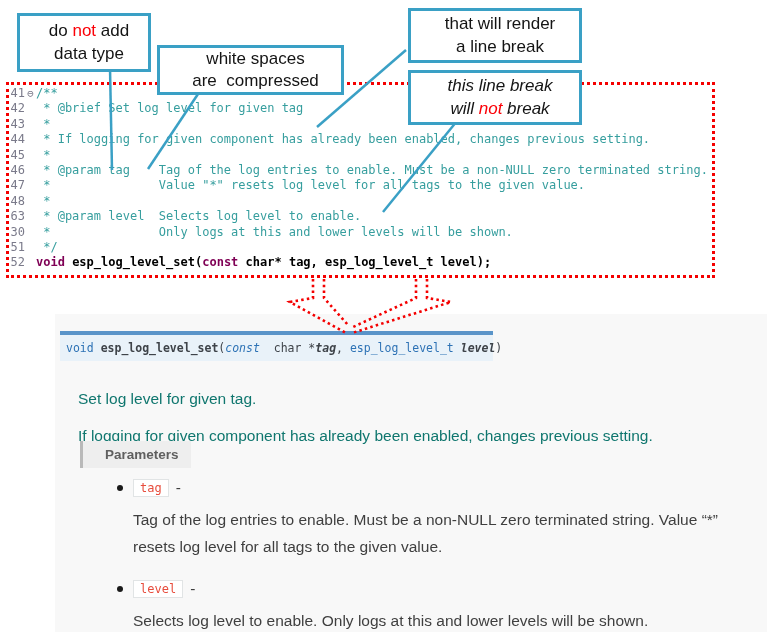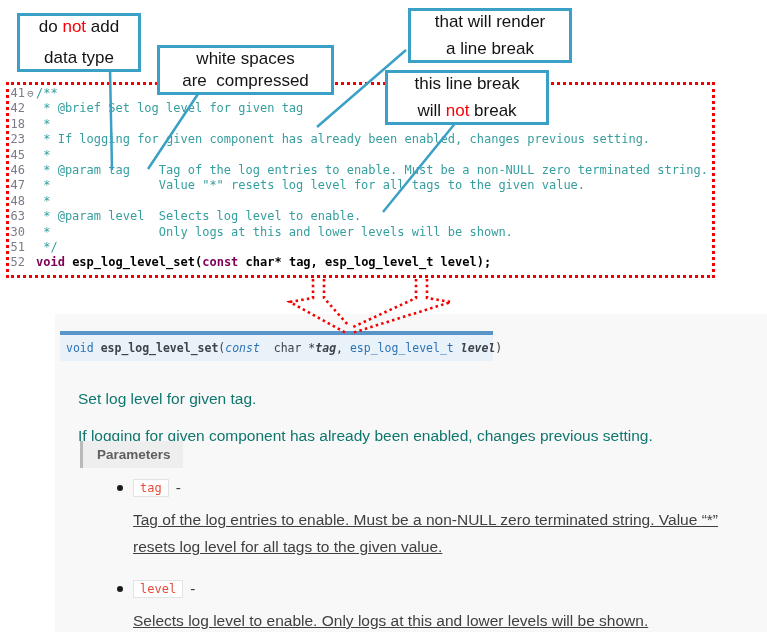--- a/index.html
+++ b/index.html
@@ -15,71 +15,71 @@
   .gut{width:17px;text-align:right;color:#7a7a8a;flex:none;}
   .fold{width:11px;text-align:center;color:#7a7a8a;font-size:11px;flex:none;}
   .code{white-space:pre;}
   .comment{color:#369e9e;}
   .decl{color:#000;font-weight:bold;}
   .decl .kw{color:#7f0055;font-weight:bold;}
   .decl .fn{color:#000;font-weight:bold;}
 
   
   .callout{position:absolute;background:#fff;border:3px solid #3aa0c5;
-           display:flex;flex-direction:column;justify-content:space-between;align-items:center;
+           display:flex;flex-direction:column;justify-content:center;align-items:center;
            text-align:center;font-size:17px;line-height:1.32;color:#141414;
-           z-index:6;white-space:pre;}
+           z-index:6;white-space:pre;padding-left:10px;}
   .callout .red{color:#fb0007;}
   .co1{left:17px;top:13px;width:118px;height:53px;}
   .co2{left:157px;top:45px;width:171px;height:44px;}
   .co3{left:408px;top:8px;width:158px;height:49px;}
-  .co4{left:385px;top:70px;width:158px;height:49px;}
+  .co4{left:408px;top:70px;width:158px;height:49px;font-style:italic;}
 
   
   .overlay{position:absolute;left:0;top:0;z-index:4;pointer-events:none;}
 
   
   .doc-panel{position:absolute;left:55px;top:314px;width:712px;height:318px;
              background:#f8f8f8;z-index:1;}
   .doc-sig{position:absolute;left:60px;top:331px;width:427px;height:26px;
            border-top:4px solid #5994c9;background:#e9f2f9;
            font-family:"DejaVu Sans Mono",monospace;font-size:11.5px;line-height:26px;
            padding-left:6px;white-space:pre;color:#3e4349;z-index:2;}
   .sig-kw{color:#2d72b5;}
   .sig-kwi{color:#2d72b5;font-style:italic;}
   .sig-name{font-weight:bold;color:#3e4349;}
   .sig-param{font-weight:bold;font-style:italic;color:#3e4349;}
   .doc-p{position:absolute;left:78px;width:660px;font-size:15.5px;color:#0f766e;z-index:2;}
   .p-brief{top:374px;}
   .p-detail{top:411px;}
   .params-chip{position:absolute;left:80px;top:441px;background:#eeeeee;
-               border-left:3px solid #b9b9b9;padding:6px 12px 6px 14px;
+               border-left:3px solid #b9b9b9;padding:6px 12px 6px 22px;
                font-size:13.5px;font-weight:bold;color:#5f5f5f;z-index:2;}
   .param-list{position:absolute;left:117px;top:476px;width:640px;list-style:none;
               margin:0;padding:0;z-index:2;}
   .param-item{position:relative;margin:0 0 17px 0;}
   .dot{position:absolute;left:0;top:9px;width:6px;height:6px;border-radius:50%;
        background:#1a1a1a;}
   .p-head{margin-left:16px;height:24px;display:flex;align-items:center;}
   .chip{font-family:"DejaVu Sans Mono",monospace;font-size:12px;color:#e74c3c;
         background:#ffffff;border:1px solid #e1e4e5;padding:1px 6px;}
   .dash{margin-left:7px;color:#3f3f3f;font-size:15.5px;}
-  .p-desc{margin:6px 0 0 16px;width:624px;font-size:15.5px;line-height:27px;color:#3f3f3f;text-decoration:underline;}
+  .p-desc{margin:6px 0 0 16px;width:624px;font-size:15.5px;line-height:27px;color:#3f3f3f;}
 </style>
 </head>
 <body>
 
 <div class="red-box"></div>
 
 <div class="editor">
   <div>
       <div class="cl"><span class="gut">41</span><span class="fold">⊖</span><span class="code comment">/**</span></div>
       <div class="cl"><span class="gut">42</span><span class="fold"></span><span class="code comment"> * @brief Set log level for given tag</span></div>
-      <div class="cl"><span class="gut">18</span><span class="fold"></span><span class="code comment"> *</span></div>
-      <div class="cl"><span class="gut">23</span><span class="fold"></span><span class="code comment"> * If logging for given component has already been enabled, changes previous setting.</span></div>
+      <div class="cl"><span class="gut">43</span><span class="fold"></span><span class="code comment"> *</span></div>
+      <div class="cl"><span class="gut">44</span><span class="fold"></span><span class="code comment"> * If logging for given component has already been enabled, changes previous setting.</span></div>
       <div class="cl"><span class="gut">45</span><span class="fold"></span><span class="code comment"> *</span></div>
       <div class="cl"><span class="gut">46</span><span class="fold"></span><span class="code comment"> * @param tag    Tag of the log entries to enable. Must be a non-NULL zero terminated string.</span></div>
       <div class="cl"><span class="gut">47</span><span class="fold"></span><span class="code comment"> *               Value "*" resets log level for all tags to the given value.</span></div>
       <div class="cl"><span class="gut">48</span><span class="fold"></span><span class="code comment"> *</span></div>
       <div class="cl"><span class="gut">63</span><span class="fold"></span><span class="code comment"> * @param level  Selects log level to enable.</span></div>
       <div class="cl"><span class="gut">30</span><span class="fold"></span><span class="code comment"> *               Only logs at this and lower levels will be shown.</span></div>
       <div class="cl"><span class="gut">51</span><span class="fold"></span><span class="code comment"> */</span></div>
       <div class="cl"><span class="gut">52</span><span class="fold"></span><span class="code decl"><span class="kw">void</span><span> </span><span class="fn">esp_log_level_set</span><span>(</span><span class="kw">const</span><span> char* tag, esp_log_level_t level);</span></span></div>
     </div>
 </div>

